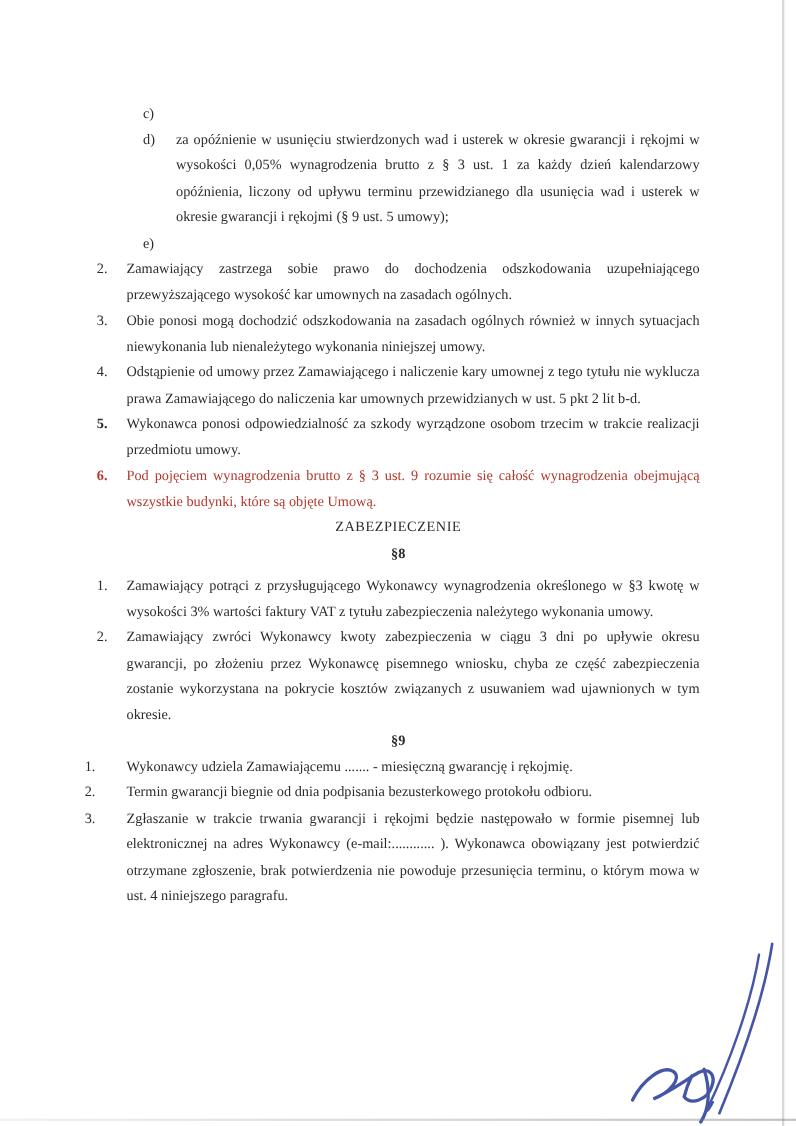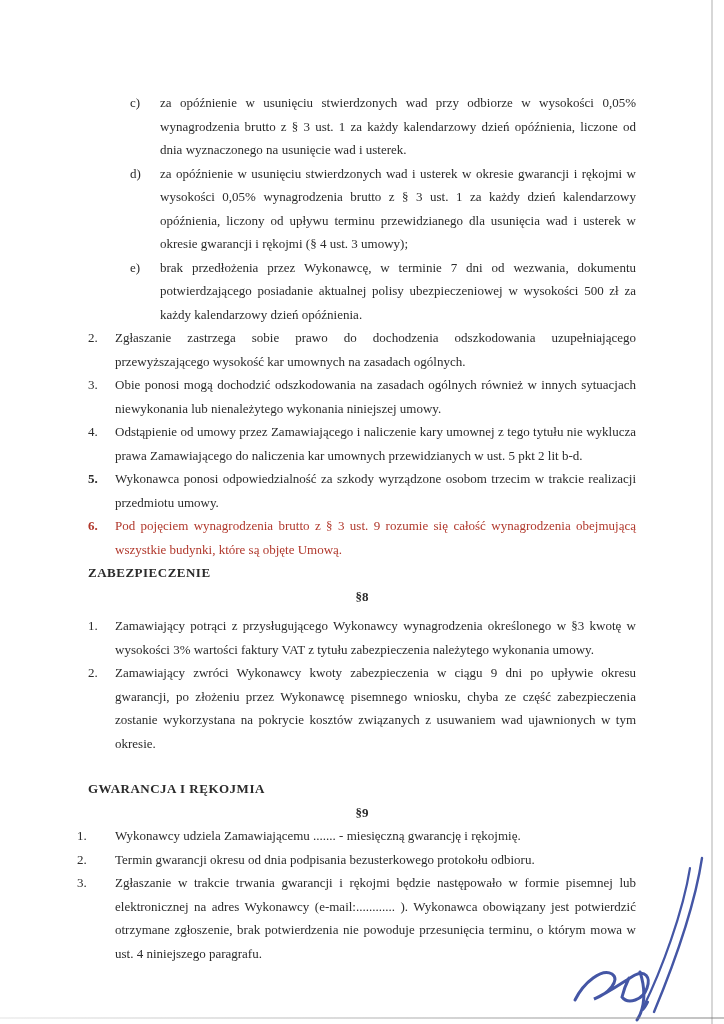--- a/index.html
+++ b/index.html
@@ -12,21 +12,21 @@
     position:absolute;left:88px;top:91px;width:548px;
     font-size:13px;line-height:23.5px;
   }
   .item{display:flex;}
   .item .marker{flex:0 0 27px;}
   .item .text{flex:1;text-align:justify;}
   .lettered{padding-left:42px;}
   .lettered .marker{flex:0 0 30px;}
   .bold-marker .marker{font-weight:bold;}
   .red{color:#b1382c;}
-  .heading{text-align:left;font-weight:bold;letter-spacing:0.5px;}
+  .heading{text-align:center;font-weight:normal;letter-spacing:0.5px;}
   .para-sym{text-align:center;font-weight:bold;}
   .sec8-items{margin-top:6px;}
   .gap-top{margin-top:22px;}
   .sec9 .item{margin-left:-11px;}
   .sec9 .item .marker{flex:0 0 38px;}
   .scan-edge-right{
     position:absolute;left:711px;top:0;width:2px;height:1024px;
     background:rgba(140,140,140,0.35);
   }
   .scan-edge-bottom{
@@ -39,34 +39,32 @@
 </style>
 </head>
 <body>
 
 <div class="page">
 
   <div class="doc">
 
     <div class="item lettered">
       <span class="marker">c)</span>
-      <span class="text">za opóźnienie w usunięciu stwierdzonych wad przy odbiorze w wysokości 0,05% wynagrodzenia brutto z § 3 ust. 1 za każdy kalendarzowy dzień opóźnienia, liczone od dnia wyznaczonego na usunięcie wad i usterek.</span>
     </div>
     <div class="item lettered">
       <span class="marker">d)</span>
-      <span class="text">za opóźnienie w usunięciu stwierdzonych wad i usterek w okresie gwarancji i rękojmi w wysokości 0,05% wynagrodzenia brutto z § 3 ust. 1 za każdy dzień kalendarzowy opóźnienia, liczony od upływu terminu przewidzianego dla usunięcia wad i usterek w okresie gwarancji i rękojmi (§ 4 ust. 3 umowy);</span>
+      <span class="text">za opóźnienie w usunięciu stwierdzonych wad i usterek w okresie gwarancji i rękojmi w wysokości 0,05% wynagrodzenia brutto z § 3 ust. 1 za każdy dzień kalendarzowy opóźnienia, liczony od upływu terminu przewidzianego dla usunięcia wad i usterek w okresie gwarancji i rękojmi (§ 9 ust. 5 umowy);</span>
     </div>
     <div class="item lettered">
       <span class="marker">e)</span>
-      <span class="text">brak przedłożenia przez Wykonawcę, w terminie 7 dni od wezwania, dokumentu potwierdzającego posiadanie aktualnej polisy ubezpieczeniowej w wysokości 500 zł za każdy kalendarzowy dzień opóźnienia.</span>
     </div>
 
     <div class="item">
       <span class="marker">2.</span>
-      <span class="text">Zgłaszanie zastrzega sobie prawo do dochodzenia odszkodowania uzupełniającego przewyższającego wysokość kar umownych na zasadach ogólnych.</span>
+      <span class="text">Zamawiający zastrzega sobie prawo do dochodzenia odszkodowania uzupełniającego przewyższającego wysokość kar umownych na zasadach ogólnych.</span>
     </div>
     <div class="item">
       <span class="marker">3.</span>
       <span class="text">Obie ponosi mogą dochodzić odszkodowania na zasadach ogólnych również w innych sytuacjach niewykonania lub nienależytego wykonania niniejszej umowy.</span>
     </div>
     <div class="item">
       <span class="marker">4.</span>
       <span class="text">Odstąpienie od umowy przez Zamawiającego i naliczenie kary umownej z tego tytułu nie wyklucza prawa Zamawiającego do naliczenia kar umownych przewidzianych w ust. 5 pkt 2 lit b-d.</span>
     </div>
     <div class="item bold-marker">
@@ -80,34 +78,33 @@
 
     <div class="heading">ZABEZPIECZENIE</div>
     <div class="para-sym">§8</div>
     <div class="sec8-items">
       <div class="item">
         <span class="marker">1.</span>
         <span class="text">Zamawiający potrąci z przysługującego Wykonawcy wynagrodzenia określonego w §3 kwotę w wysokości 3% wartości faktury VAT z tytułu zabezpieczenia należytego wykonania umowy.</span>
       </div>
       <div class="item">
         <span class="marker">2.</span>
-        <span class="text">Zamawiający zwróci Wykonawcy kwoty zabezpieczenia w ciągu 9 dni po upływie okresu gwarancji, po złożeniu przez Wykonawcę pisemnego wniosku, chyba ze część zabezpieczenia zostanie wykorzystana na pokrycie kosztów związanych z usuwaniem wad ujawnionych w tym okresie.</span>
+        <span class="text">Zamawiający zwróci Wykonawcy kwoty zabezpieczenia w ciągu 3 dni po upływie okresu gwarancji, po złożeniu przez Wykonawcę pisemnego wniosku, chyba ze część zabezpieczenia zostanie wykorzystana na pokrycie kosztów związanych z usuwaniem wad ujawnionych w tym okresie.</span>
       </div>
     </div>
 
-    <div class="heading gap-top">GWARANCJA I RĘKOJMIA</div>
     <div class="para-sym">§9</div>
     <div class="sec9">
       <div class="item">
         <span class="marker">1.</span>
         <span class="text">Wykonawcy udziela Zamawiającemu ....... - miesięczną  gwarancję i rękojmię.</span>
       </div>
       <div class="item">
         <span class="marker">2.</span>
-        <span class="text">Termin gwarancji okresu od dnia podpisania bezusterkowego protokołu odbioru.</span>
+        <span class="text">Termin gwarancji biegnie od dnia podpisania bezusterkowego protokołu odbioru.</span>
       </div>
       <div class="item">
         <span class="marker">3.</span>
         <span class="text">Zgłaszanie w trakcie trwania gwarancji i rękojmi będzie następowało w formie pisemnej lub elektronicznej na adres Wykonawcy (e-mail:............ ). Wykonawca obowiązany jest potwierdzić otrzymane zgłoszenie, brak potwierdzenia nie powoduje przesunięcia terminu, o którym mowa w ust. 4 niniejszego paragrafu.</span>
       </div>
     </div>
 
   </div>
 
   <svg class="signature" viewBox="0 0 172 182" xmlns="http://www.w3.org/2000/svg">

